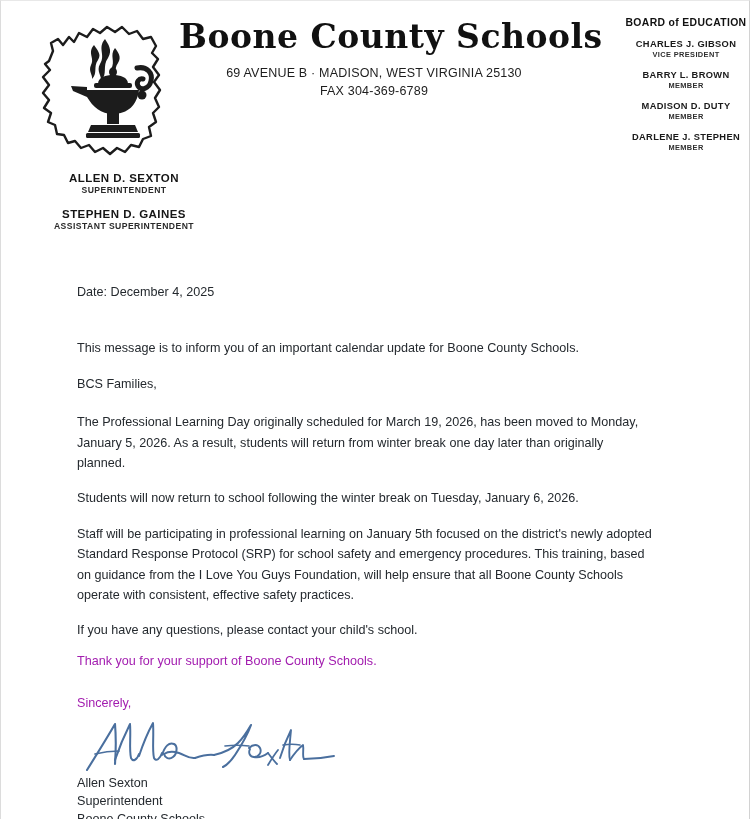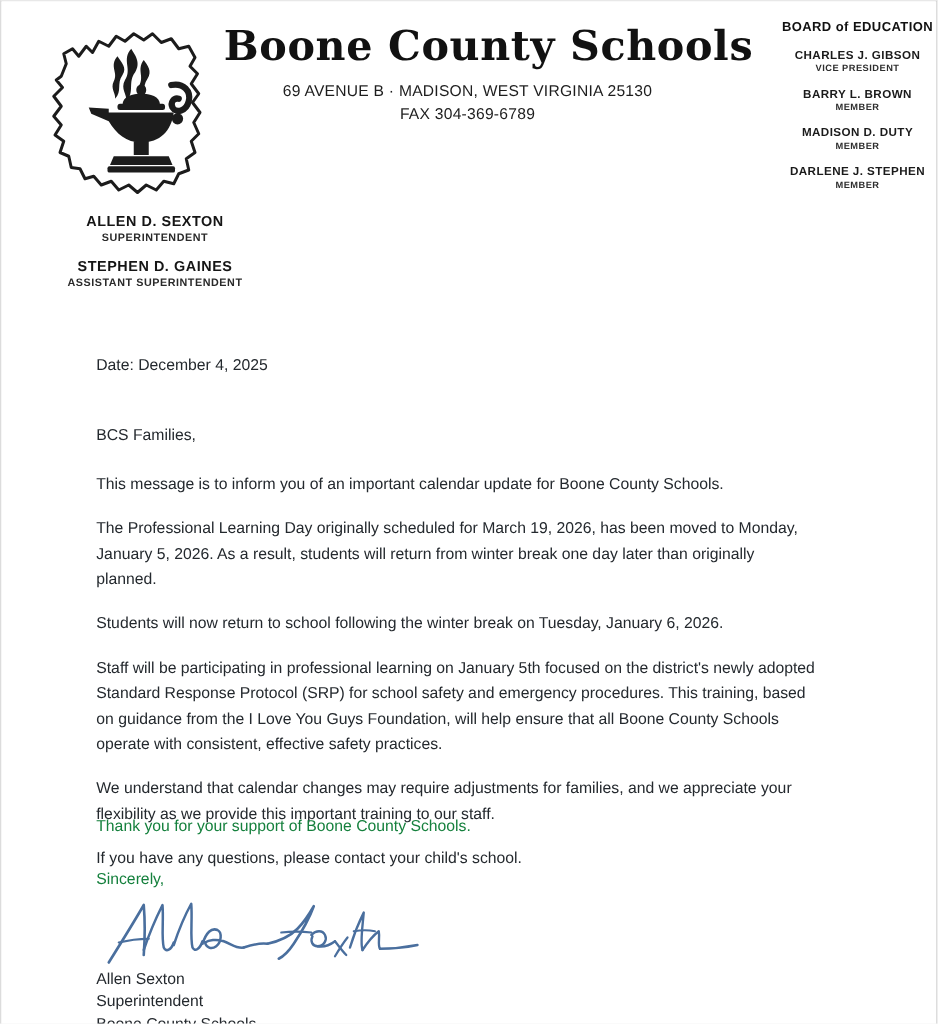--- a/index.html
+++ b/index.html
@@ -141,21 +141,21 @@
   
   .signature-block {
     position: absolute;
     left: 76px;
     top: 650px;
     width: 576px;
   }
   .sign-off {
     font-size: 12.6px;
     line-height: 1.62;
-    color: #15803d;
+    color: #a21caf;
     margin: 0;
   }
   .closing { margin-top: 22px; }
   .signature-mark {
     height: 62px;
     margin: -2px 0 0 4px;
   }
   .signature-mark svg { display: block; }
   .signer-line {
     font-size: 12.6px;
@@ -242,26 +242,25 @@
       </div>
       <div class="board-member">
         <div class="board-name">DARLENE J. STEPHEN</div>
         <div class="board-role">MEMBER</div>
       </div>
     </div>
   </div>
 
   <div class="letter-body">
     <p class="para date-line">Date: December 4, 2025</p>
+    <p class="para">This message is to inform you of an important calendar update for Boone County Schools.</p>
     <p class="para salutation">BCS Families,</p>
-    <p class="para">This message is to inform you of an important calendar update for Boone County Schools.</p>
     <p class="para">The Professional Learning Day originally scheduled for March 19, 2026, has been moved to Monday, January 5, 2026. As a result, students will return from winter break one day later than originally planned.</p>
     <p class="para">Students will now return to school following the winter break on Tuesday, January 6, 2026.</p>
     <p class="para">Staff will be participating in professional learning on January 5th focused on the district's newly adopted Standard Response Protocol (SRP) for school safety and emergency procedures. This training, based on guidance from the I Love You Guys Foundation, will help ensure that all Boone County Schools operate with consistent, effective safety practices.</p>
-    <p class="para">We understand that calendar changes may require adjustments for families, and we appreciate your flexibility as we provide this important training to our staff.</p>
     <p class="para gap-after">If you have any questions, please contact your child's school.</p>
   </div>
 
   <div class="signature-block">
     <p class="sign-off">Thank you for your support of Boone County Schools.</p>
     <p class="sign-off closing">Sincerely,</p>
 
     <div class="signature-mark">
       <svg width="260" height="62" viewBox="0 0 260 62" xmlns="http://www.w3.org/2000/svg">
         <g fill="none" stroke="#4a6f9e" stroke-linecap="round" stroke-linejoin="round">

